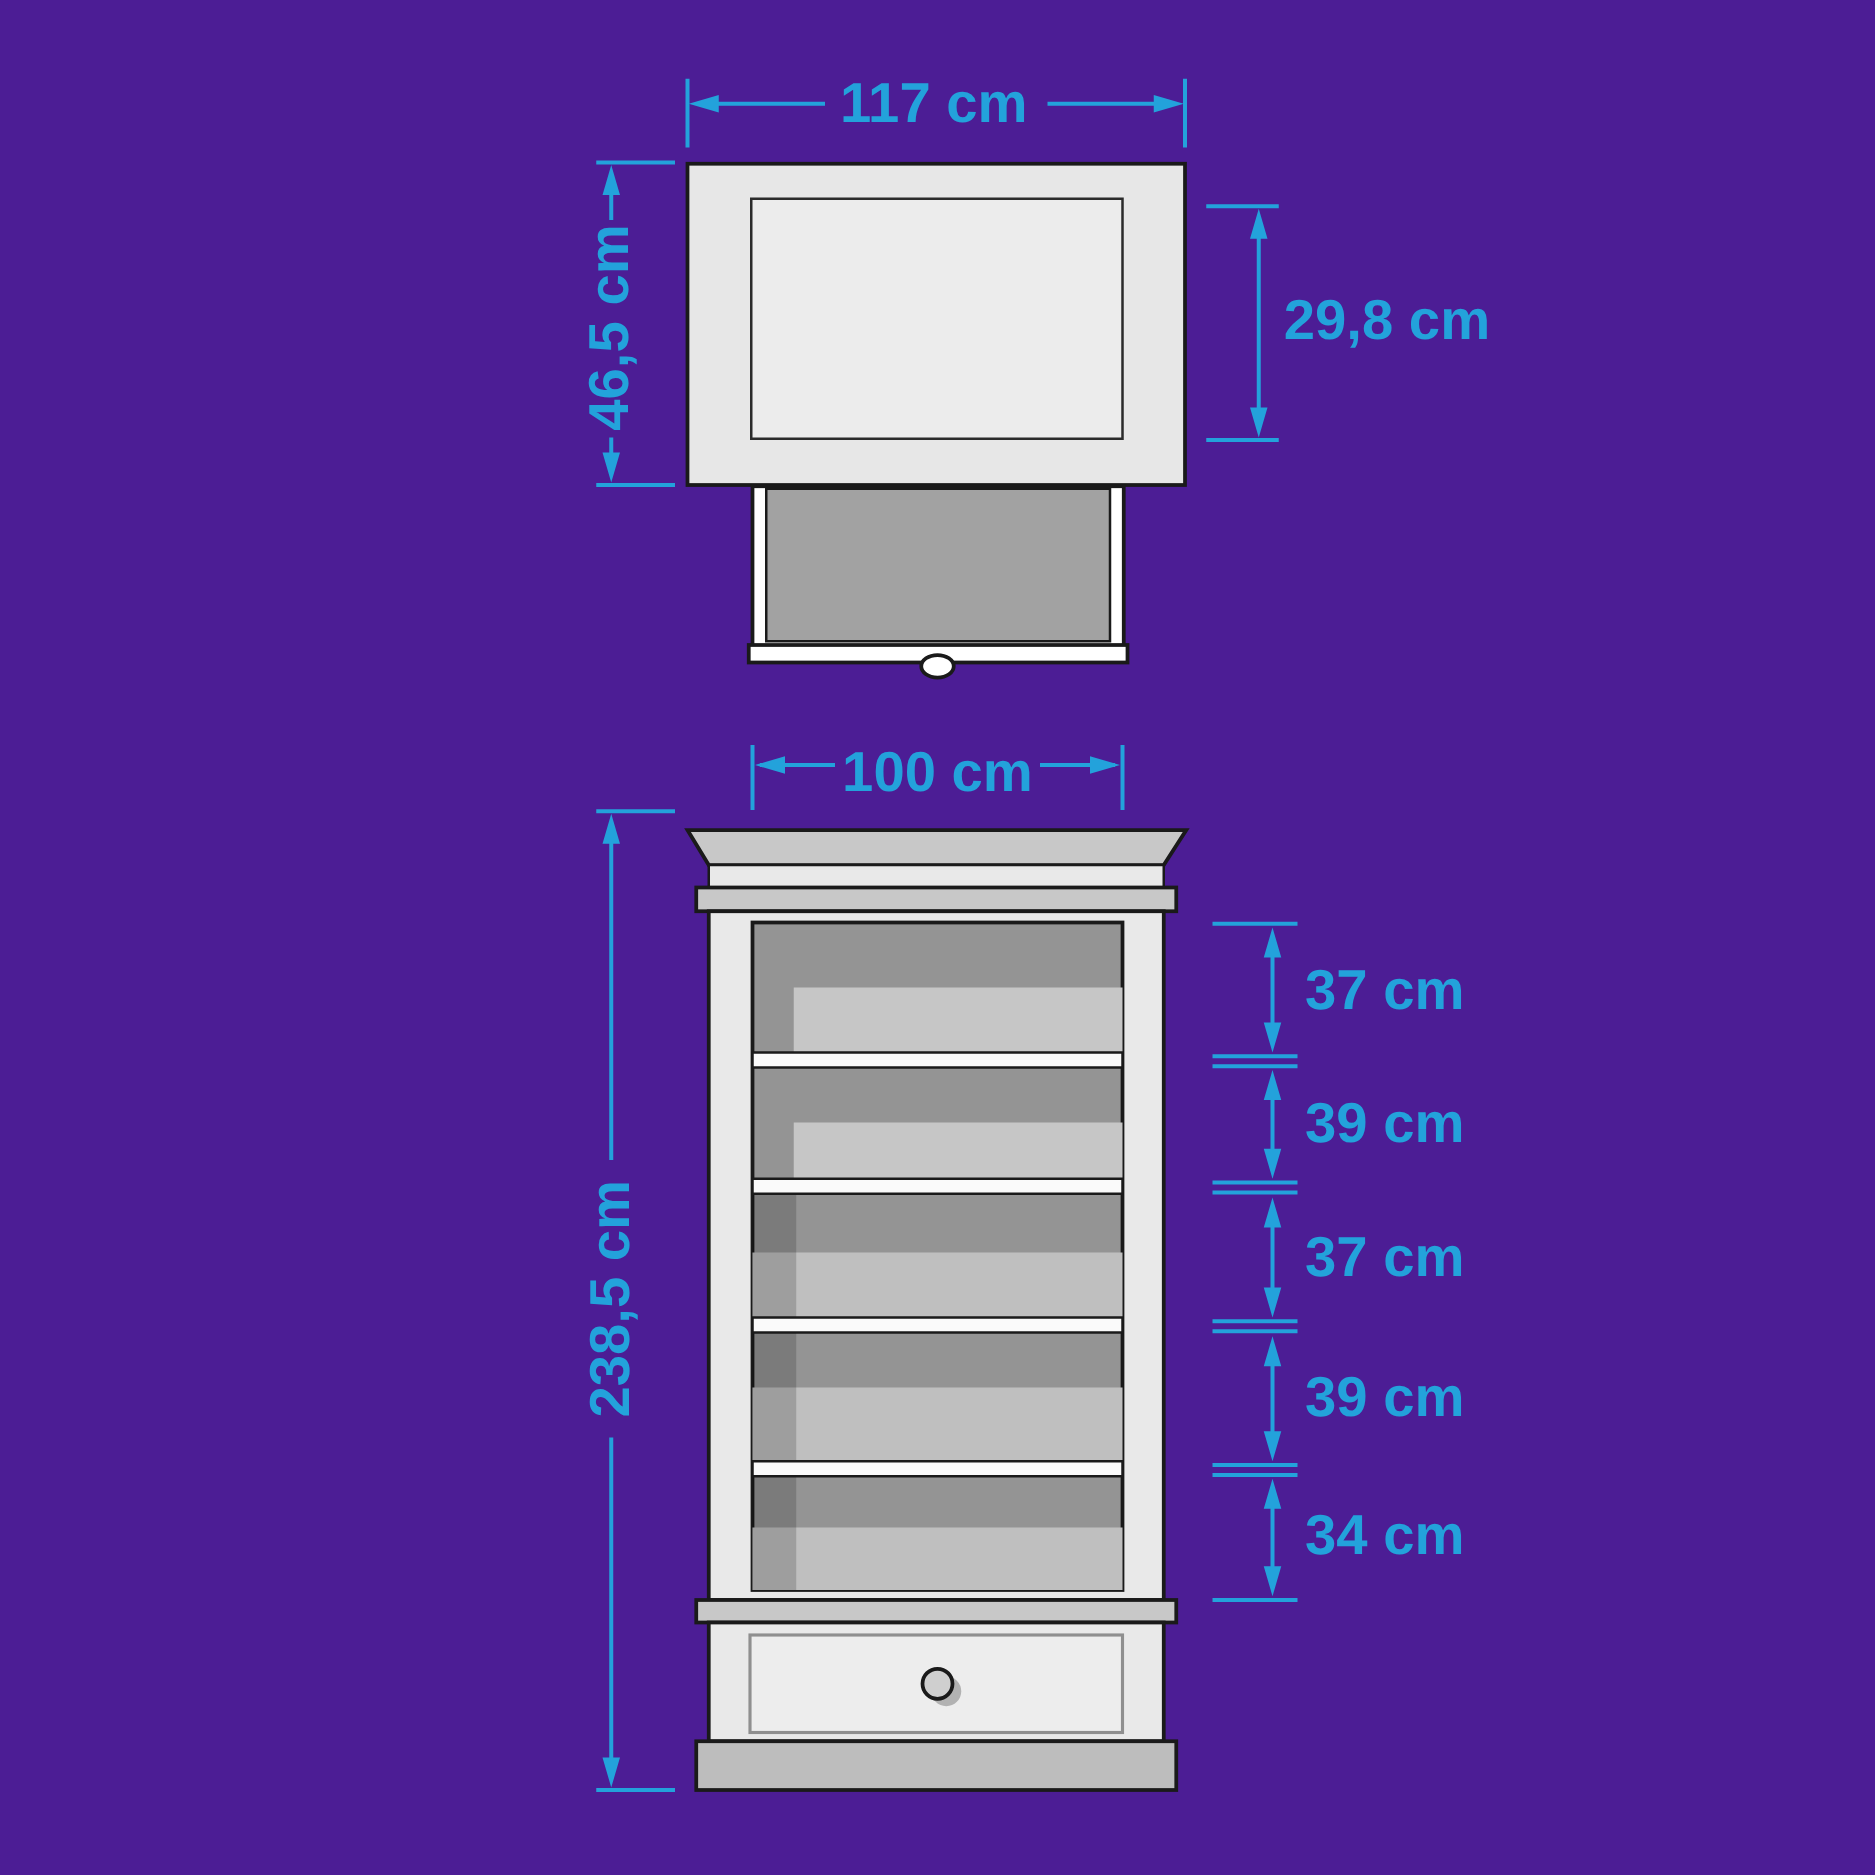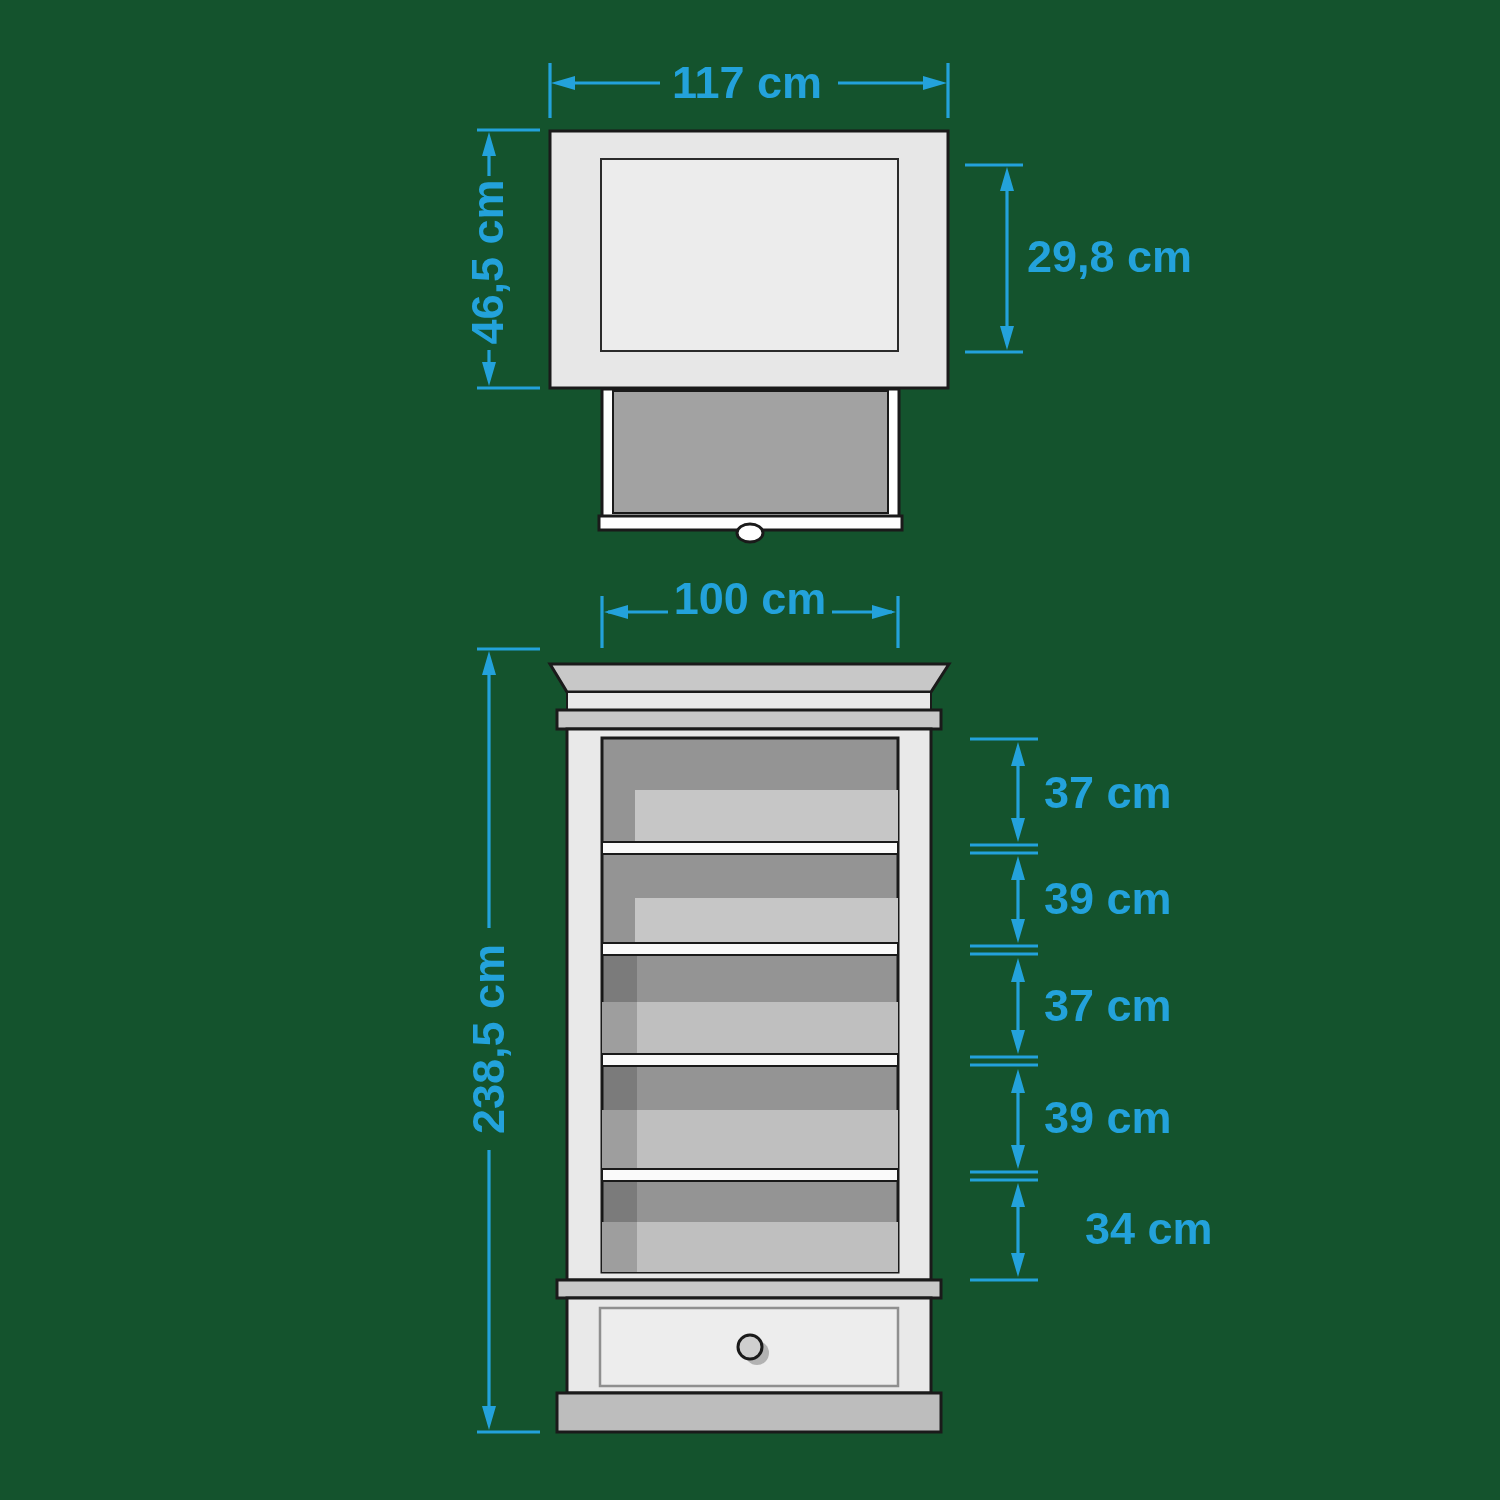--- a/index.html
+++ b/index.html
@@ -1,19 +1,19 @@
 <!DOCTYPE html>
 <html style="--accent: #23a2db;"><head>
 <meta charset="utf-8">
 <style>
   :root{ --accent:#23a2db; }
   html,body{ margin:0; padding:0; background:#fff; }
   .canvas{
     position:relative; width:1500px; height:1500px;
-    background:#14532d; overflow:hidden;
+    background:#4c1d95; overflow:hidden;
     font-family:"Liberation Sans", sans-serif;
   }
   .canvas svg{ position:absolute; left:0; top:0; }
   .dim{ stroke:var(--accent); stroke-width:3.2; fill:none; stroke-linecap:butt; }
   .dimhead{ fill:var(--accent); stroke:none; }
   .dim-label{
     position:absolute; color:var(--accent);
     font-size:45px; font-weight:bold; white-space:nowrap; line-height:1;
     transform:translate(-50%,-50%);
   }
@@ -119,27 +119,27 @@
       <path class="dimhead" d="M1018 1183 L1011 1207 L1025 1207 Z M1018 1277 L1011 1253 L1025 1253 Z"></path>
     </g>
   </svg>
 
   <div class="dim-label" style="left:747px; top:82px;">117 cm</div>
 
   <div class="dim-label rot" style="left:487px; top:262px;">46,5 cm</div>
 
   <div class="dim-label side" style="left:1027px; top:256px;">29,8 cm</div>
 
-  <div class="dim-label" style="left:750px; top:598px;">100 cm</div>
+  <div class="dim-label" style="left:750px; top:617px;">100 cm</div>
 
   <div class="dim-label rot" style="left:488px; top:1039px;">238,5 cm</div>
 
   <div class="dim-label side" style="left:1044px; top:792px;">37 cm</div>
 
   <div class="dim-label side" style="left:1044px; top:898px;">39 cm</div>
 
   <div class="dim-label side" style="left:1044px; top:1005px;">37 cm</div>
 
   <div class="dim-label side" style="left:1044px; top:1117px;">39 cm</div>
 
-  <div class="dim-label side" style="left:1044px; top:1228px;margin-left:41px;">34 cm</div>
+  <div class="dim-label side" style="left:1044px; top:1228px;">34 cm</div>
 
 </div>
 
 </body></html>

